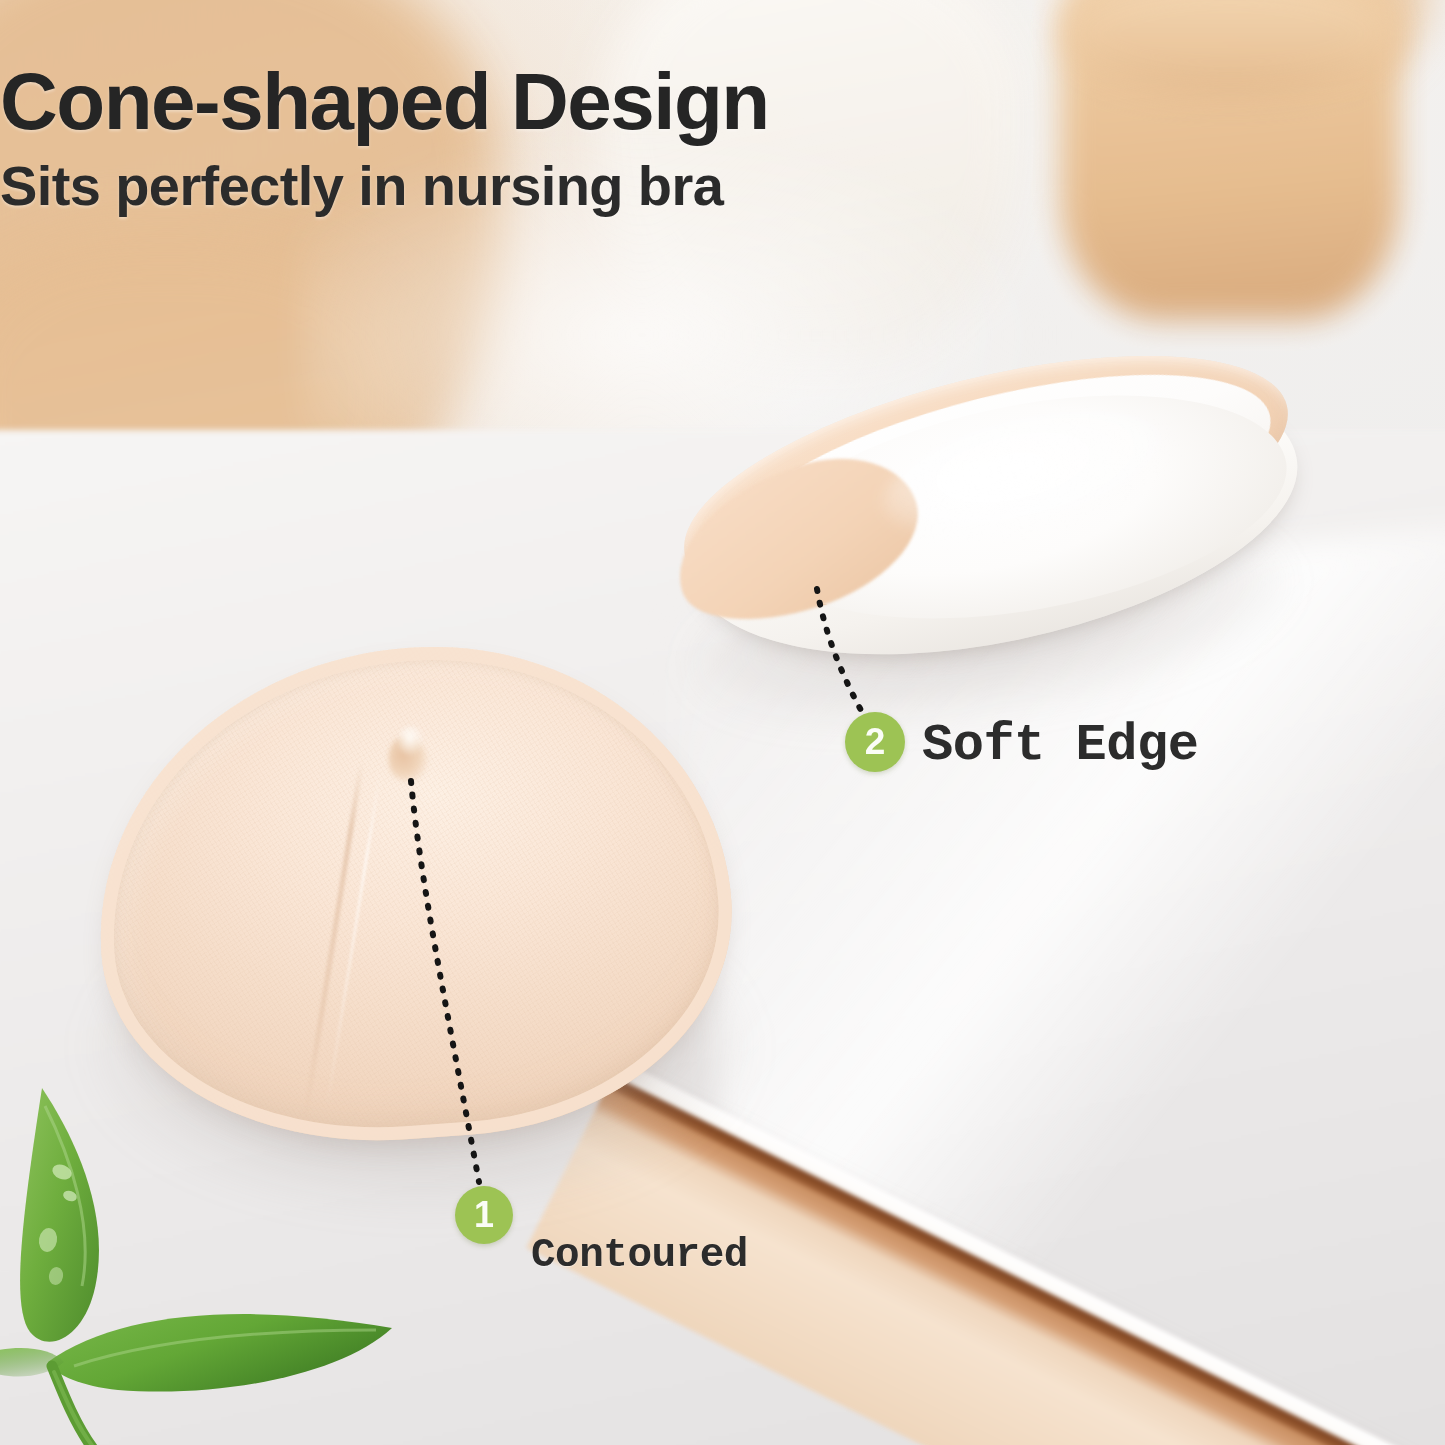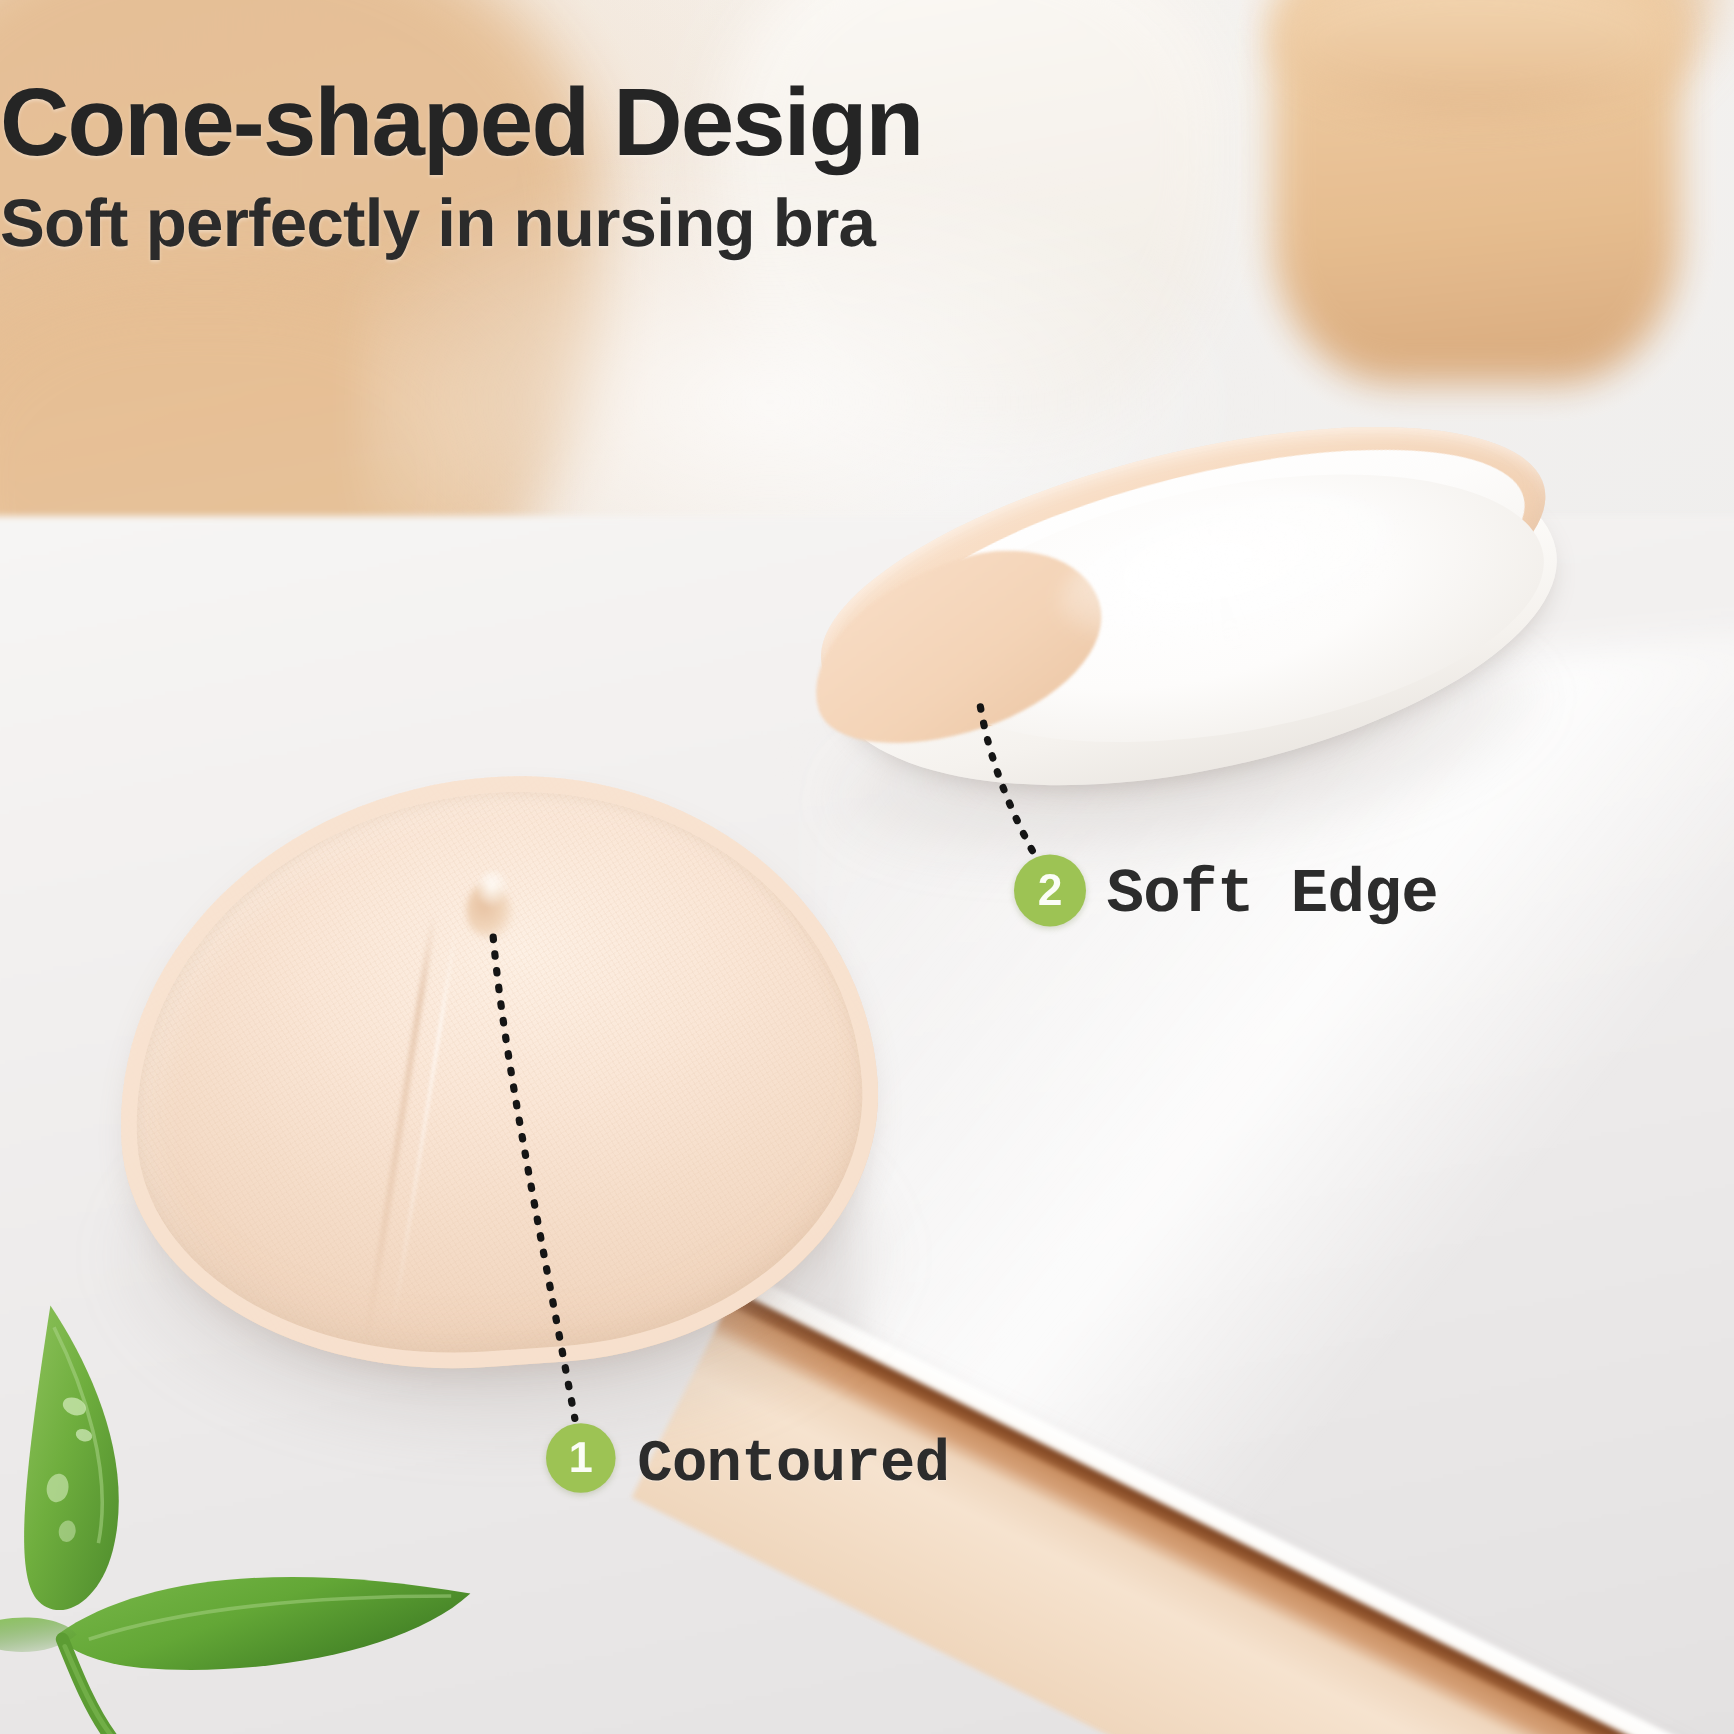--- a/index.html
+++ b/index.html
@@ -223,21 +223,21 @@
   }
   #badge1{left:455px;top:1186px;width:58px;height:58px;font-size:36px;}
   #badge2{left:845px;top:712px;width:60px;height:60px;font-size:37px;}
   .callout-label{
     position:absolute;color:#2c2c2c;font-weight:700;
     letter-spacing:-.5px;
     font-family:Liberation Mono, monospace;
     text-shadow:0 1px 1px rgba(255,255,255,.45);
     white-space:nowrap;
   }
-  #label1{left:531px;top:1192px;font-size:49px;}
+  #label1{left:531px;top:1232px;font-size:41px;}
   #label2{left:922px;top:716px;font-size:52px;}
 
   
   .heading-wrap{position:absolute;left:0;top:62px;width:1445px;text-align:left;}
   .title{
     font-size:80px;font-weight:700;color:#252525;
     letter-spacing:-1.5px;line-height:1.0;
     font-family:"Liberation Sans", sans-serif;
     text-shadow:0 2px 3px rgba(255,255,255,.35);
     margin:0;
@@ -330,16 +330,16 @@
   </div>
   <div class="callout-label" id="label1">Contoured</div>
 
   <div class="badge" id="badge2">
     <span>2</span>
   </div>
   <div class="callout-label" id="label2">Soft Edge</div>
 
   <div class="heading-wrap">
     <h1 class="title">Cone-shaped Design</h1>
-    <p class="subtitle">Soft perfectly in nursing bra</p>
+    <p class="subtitle">Sits perfectly in nursing bra</p>
   </div>
 
 </div>
 
 </body></html>

